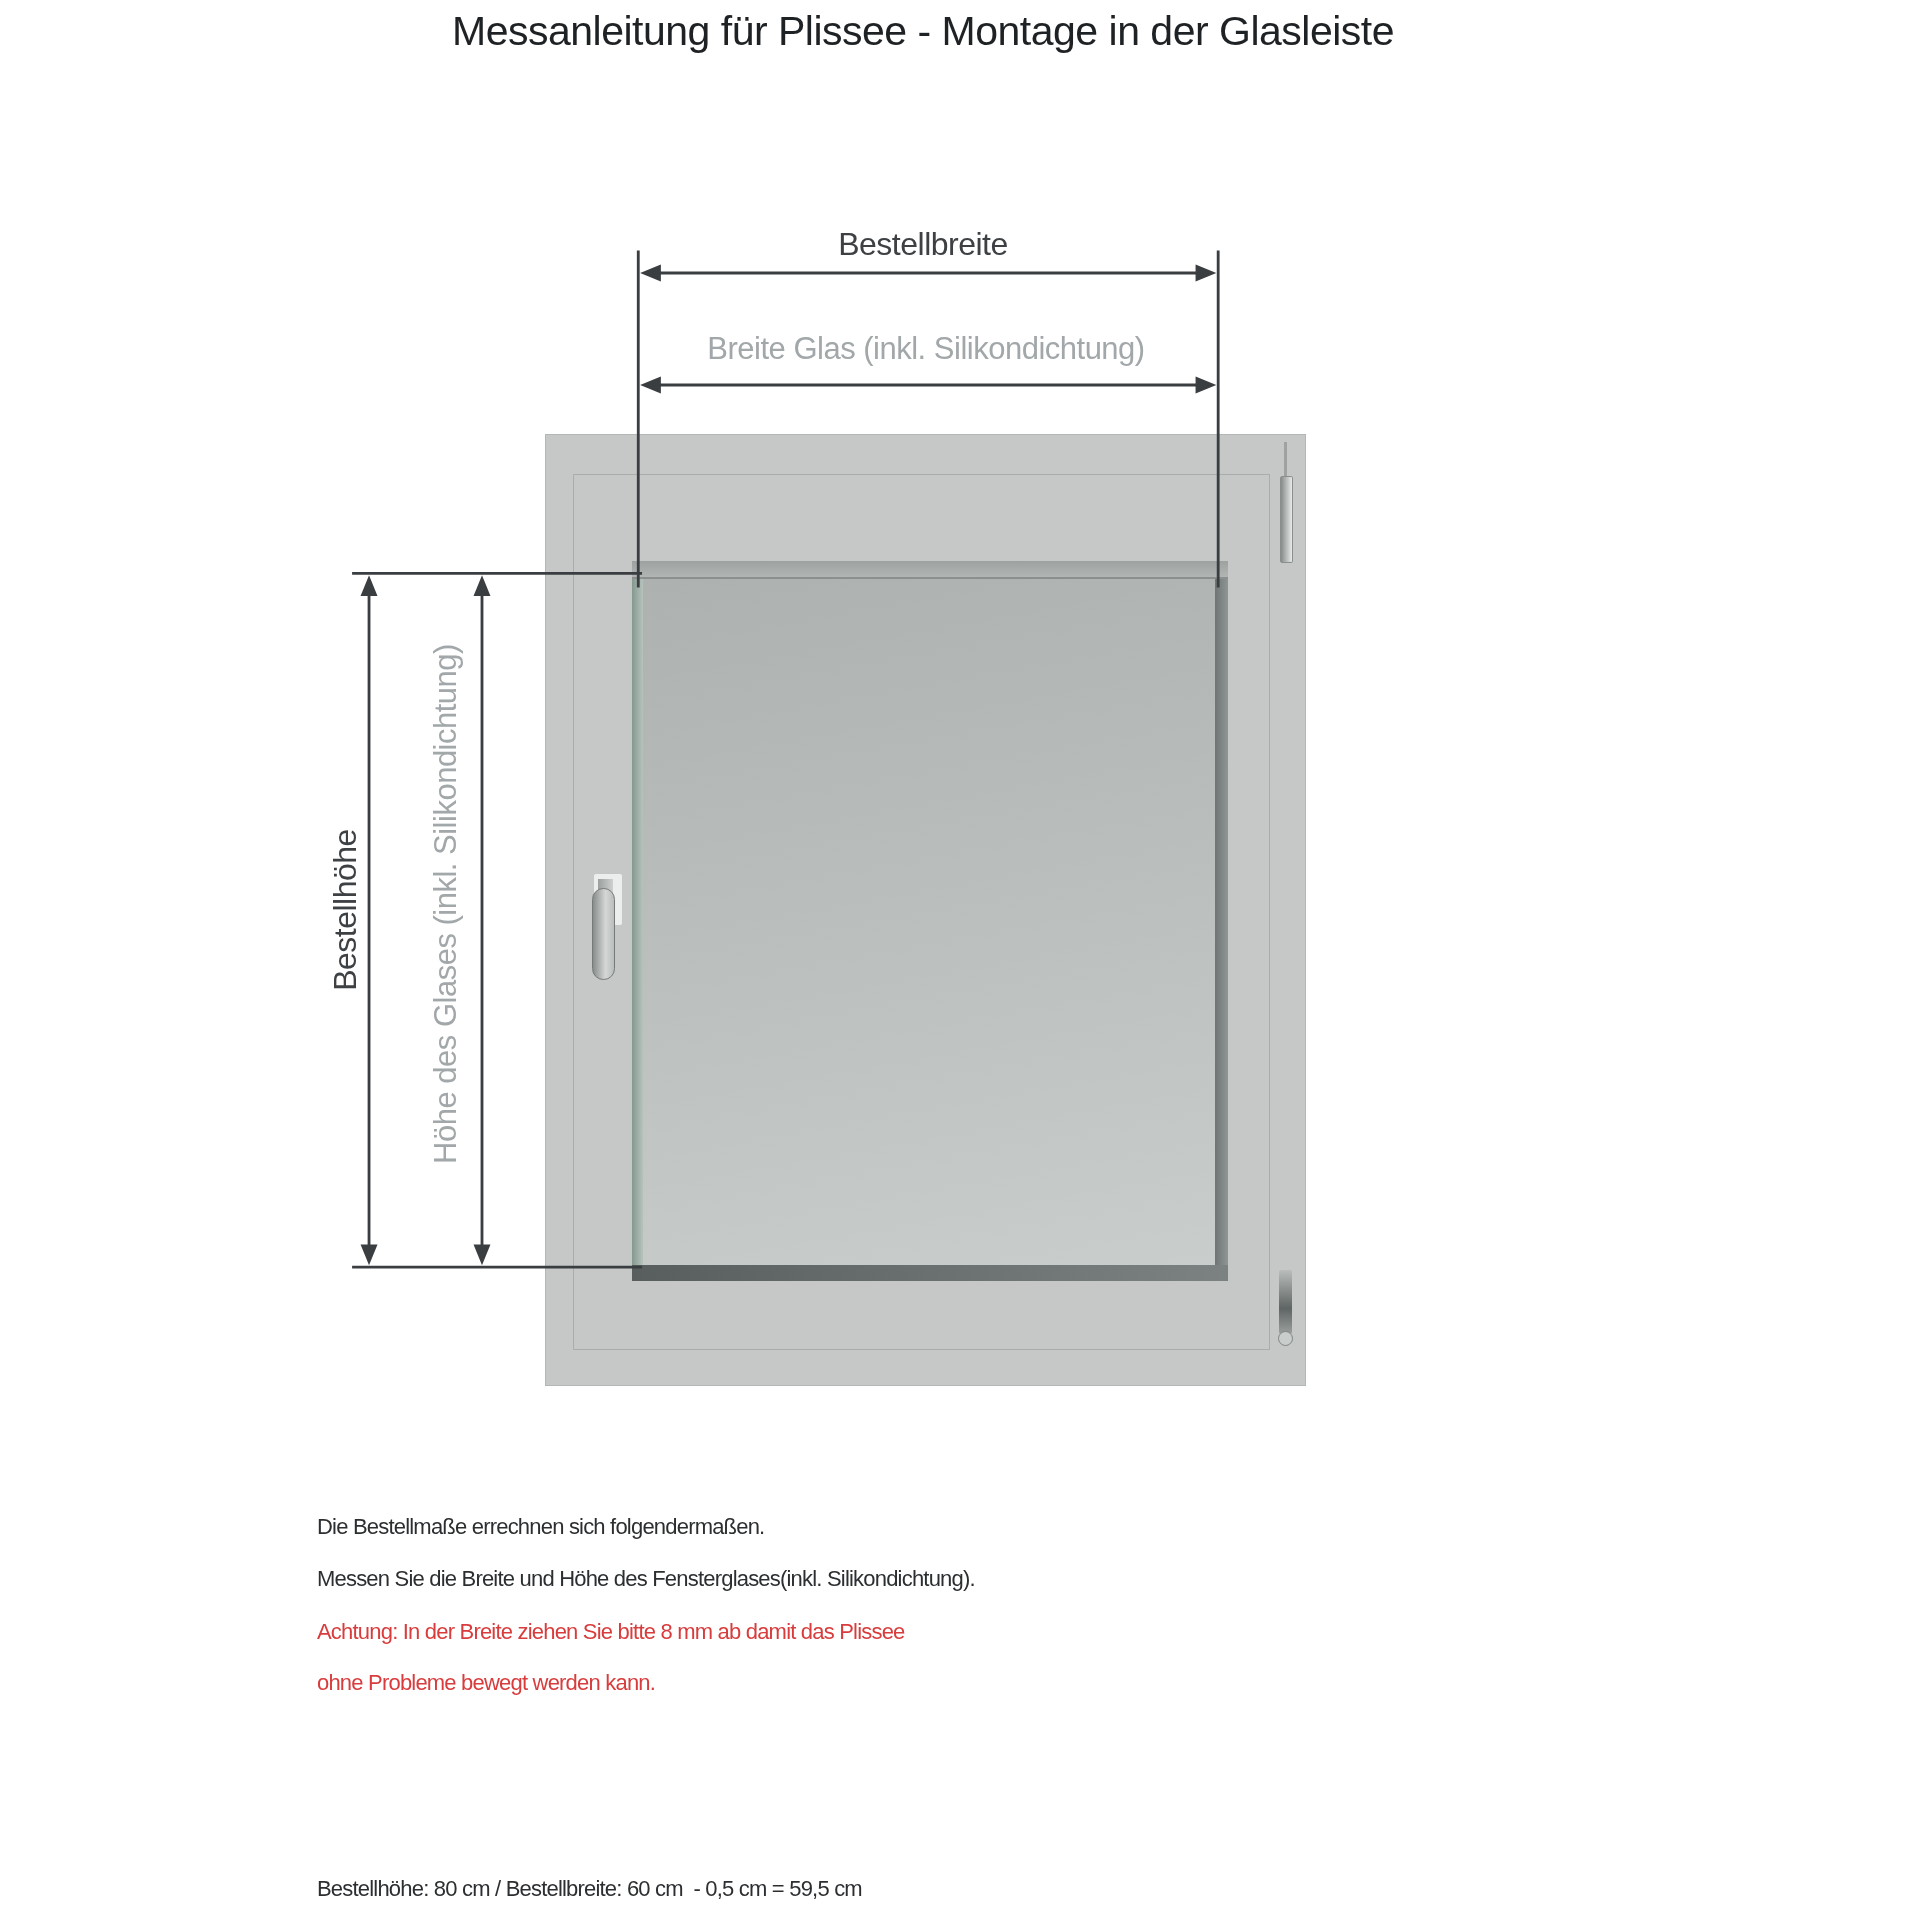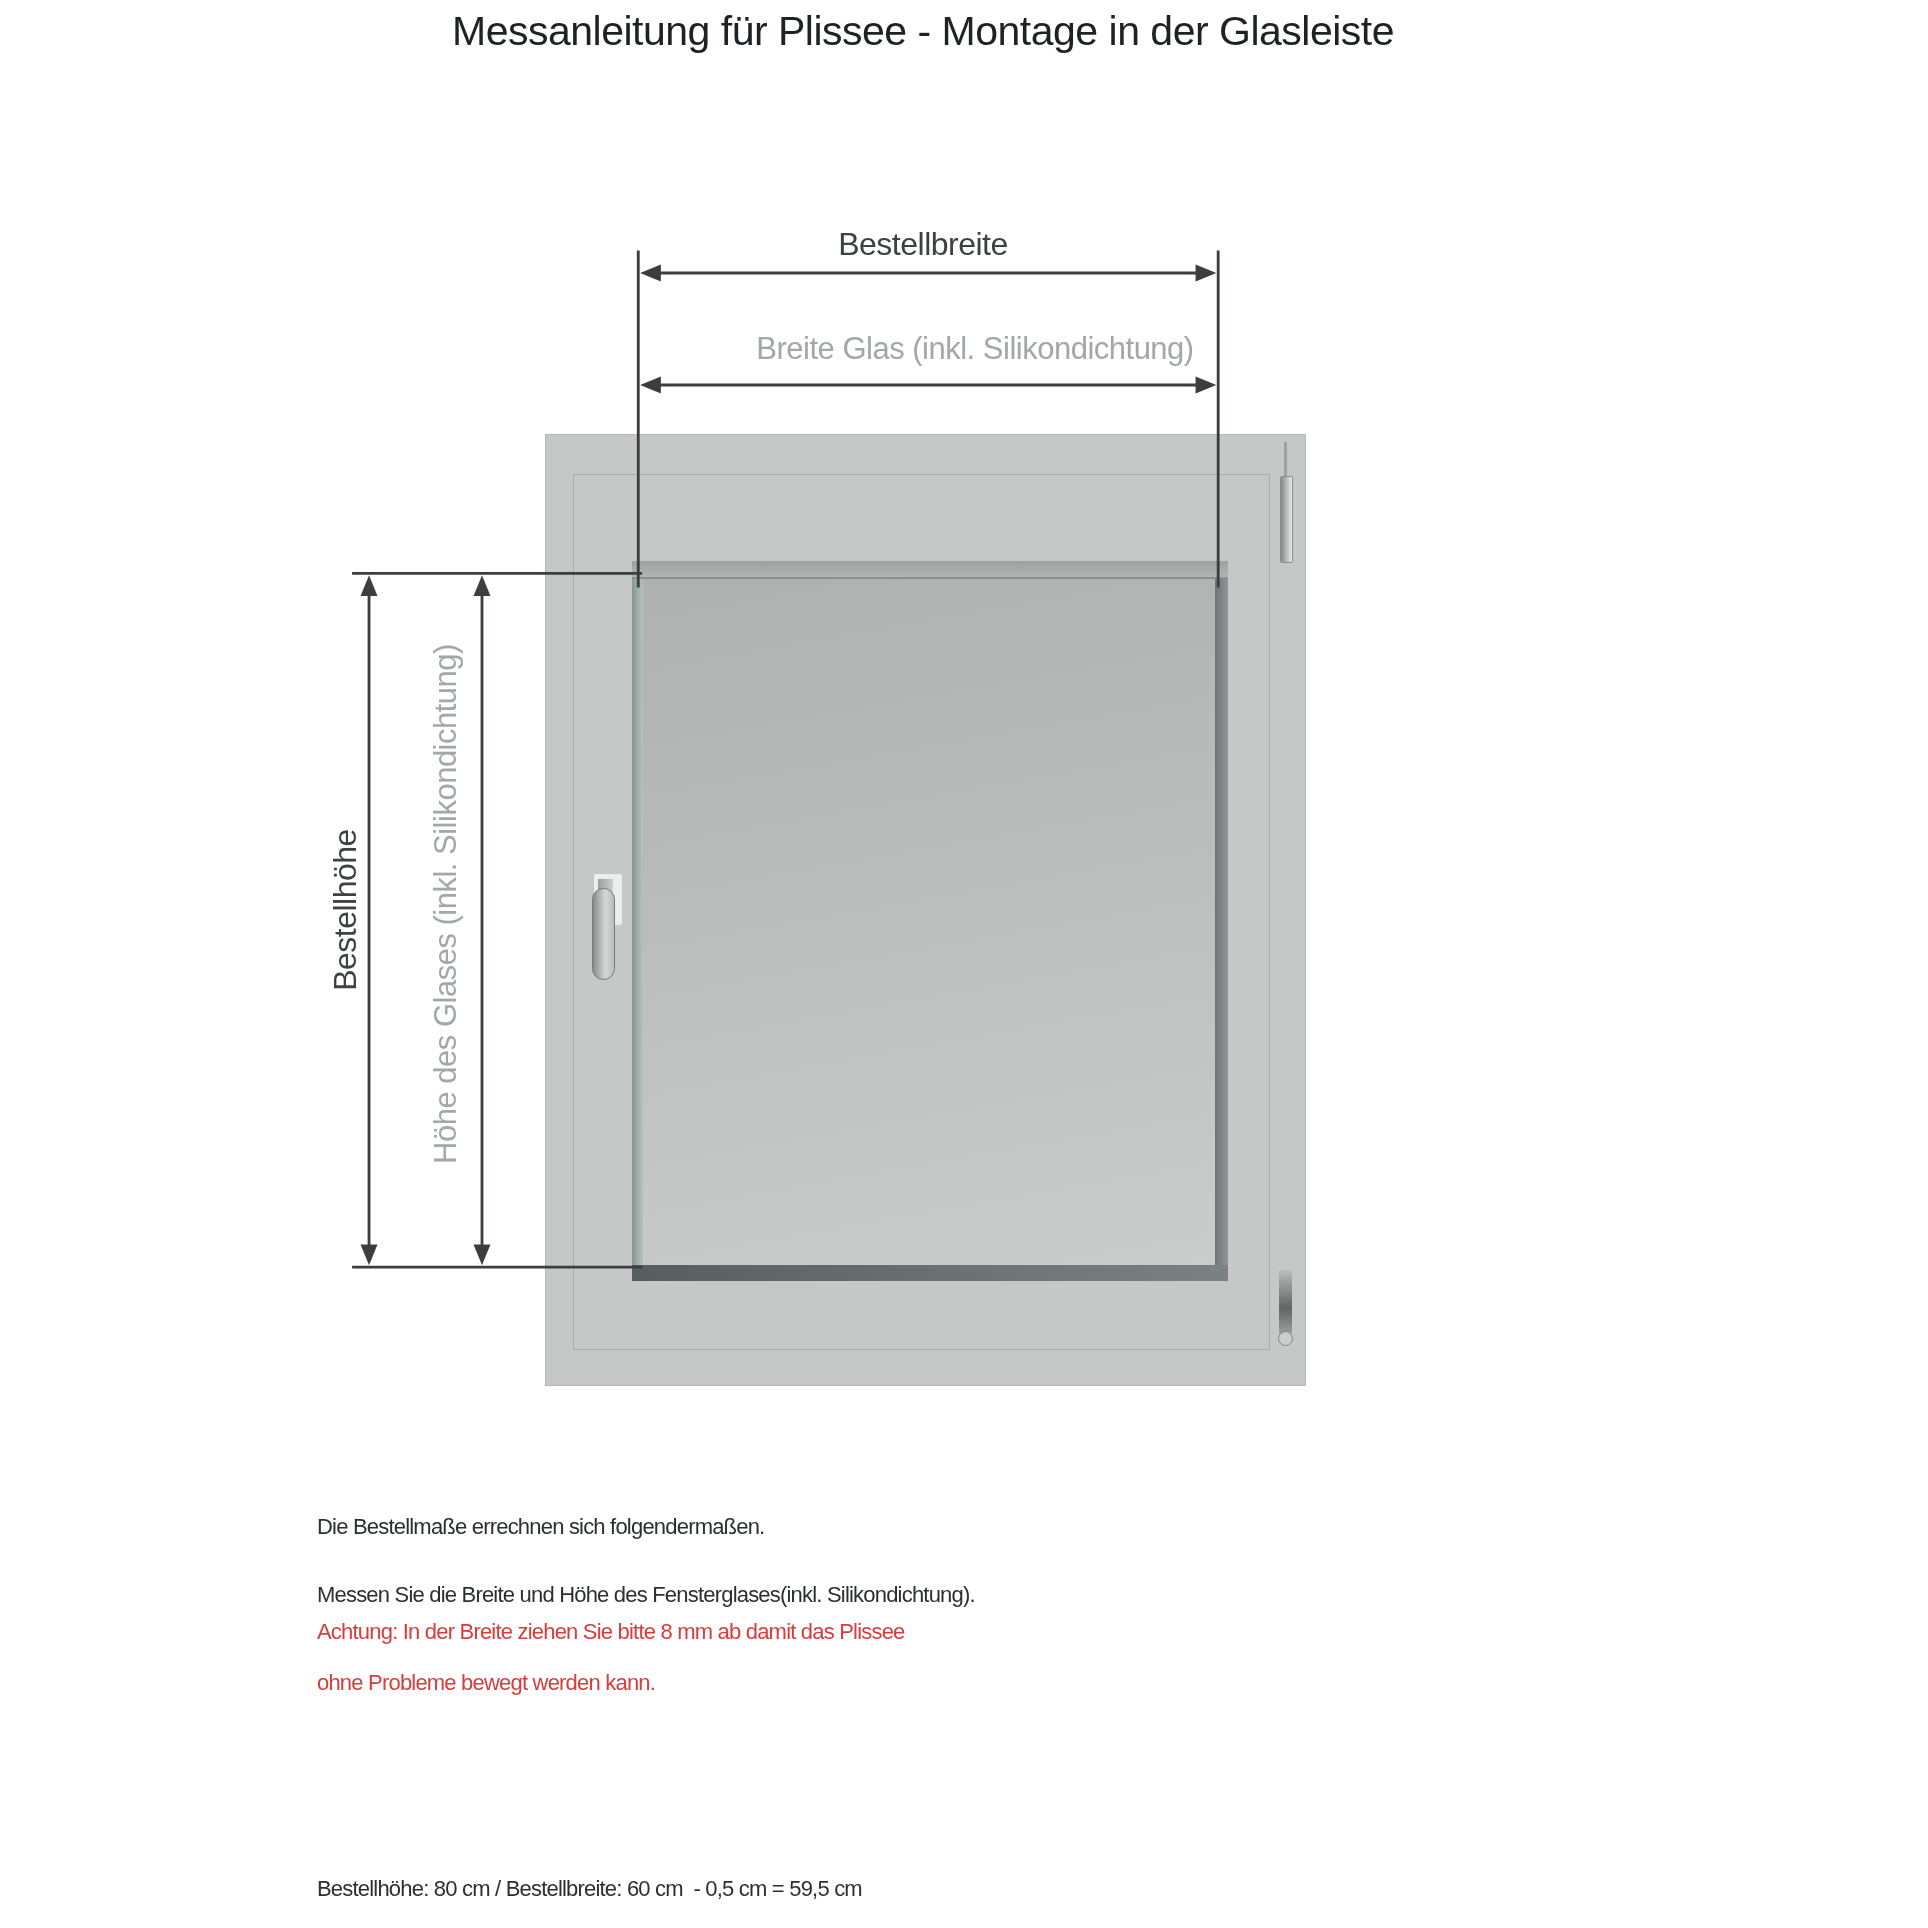--- a/index.html
+++ b/index.html
@@ -50,27 +50,27 @@
   .hinge-bottom{position:absolute;left:733px;top:835px;width:13px;height:64px;
     background:linear-gradient(to bottom,#b9bdbc,#5f6564 60%,#9ba09f);
     border-radius:1.9px;}
   .hinge-ball{position:absolute;left:732px;top:896px;width:15px;height:15px;
     background:#c9cdcc;border:1.9px solid #7f8483;border-radius:50%;box-sizing:border-box;}
   
   .dim-label{white-space:nowrap;}
   .dim-dark{color:#3e4144;font-size:32px;letter-spacing:-0.5px;}
   .dim-gray{color:#a2a7a9;font-size:31px;letter-spacing:-0.5px;}
   .lbl-order-width{top:226px;left:923px;transform:translateX(-50%);}
-  .lbl-glass-width{top:331px;left:975px;transform:translateX(-50%);}
+  .lbl-glass-width{top:331px;left:926px;transform:translateX(-50%);}
   .lbl-order-height{top:910px;left:345px;transform:translate(-50%,-50%) rotate(-90deg);}
   .lbl-glass-height{top:904px;left:446px;transform:translate(-50%,-50%) rotate(-90deg);}
   
   .body-line{left:317px;font-size:22px;letter-spacing:-0.8px;white-space:pre;color:#2c2f31;text-align:center;}
   .red-line{color:#d83c3c;}
-  .l1{top:1514px;} .l2{top:1566px;margin-top:16px;} .l3{top:1619px;} .l4{top:1670px;}
+  .l1{top:1514px;} .l2{top:1566px;} .l3{top:1619px;} .l4{top:1670px;}
   .l5{top:1775px;} .l6{top:1826px;left:476px;} .l7{top:1876px;}
   
   .dim-svg{position:absolute;left:0;top:0;pointer-events:none;}
 </style>
 </head>
 <body>
 
 <div id="canvas">
 
   <div class="abs page-title">Messanleitung für Plissee - Montage in der Glasleiste</div>

